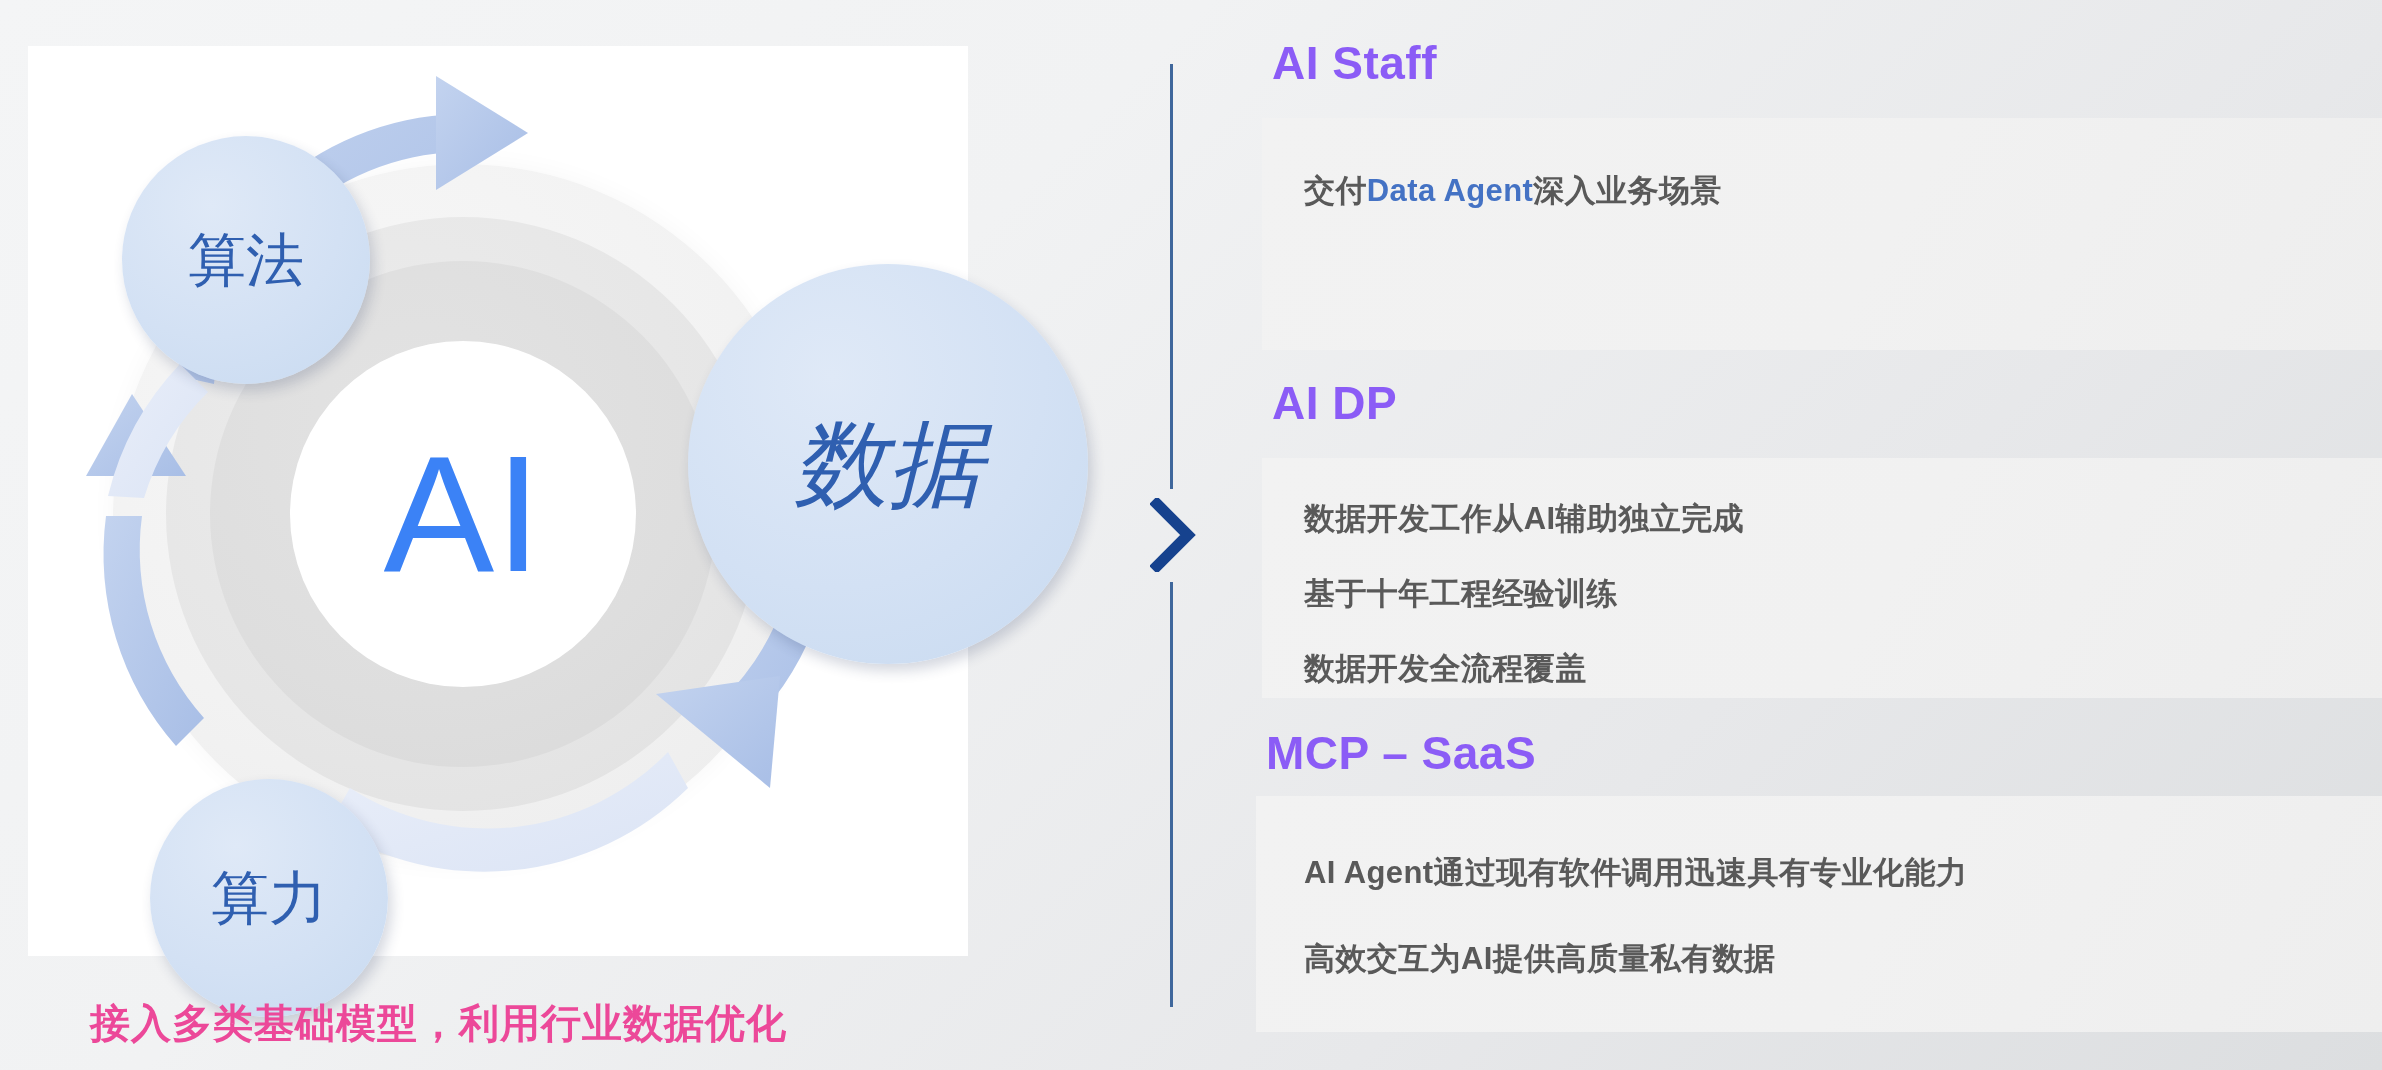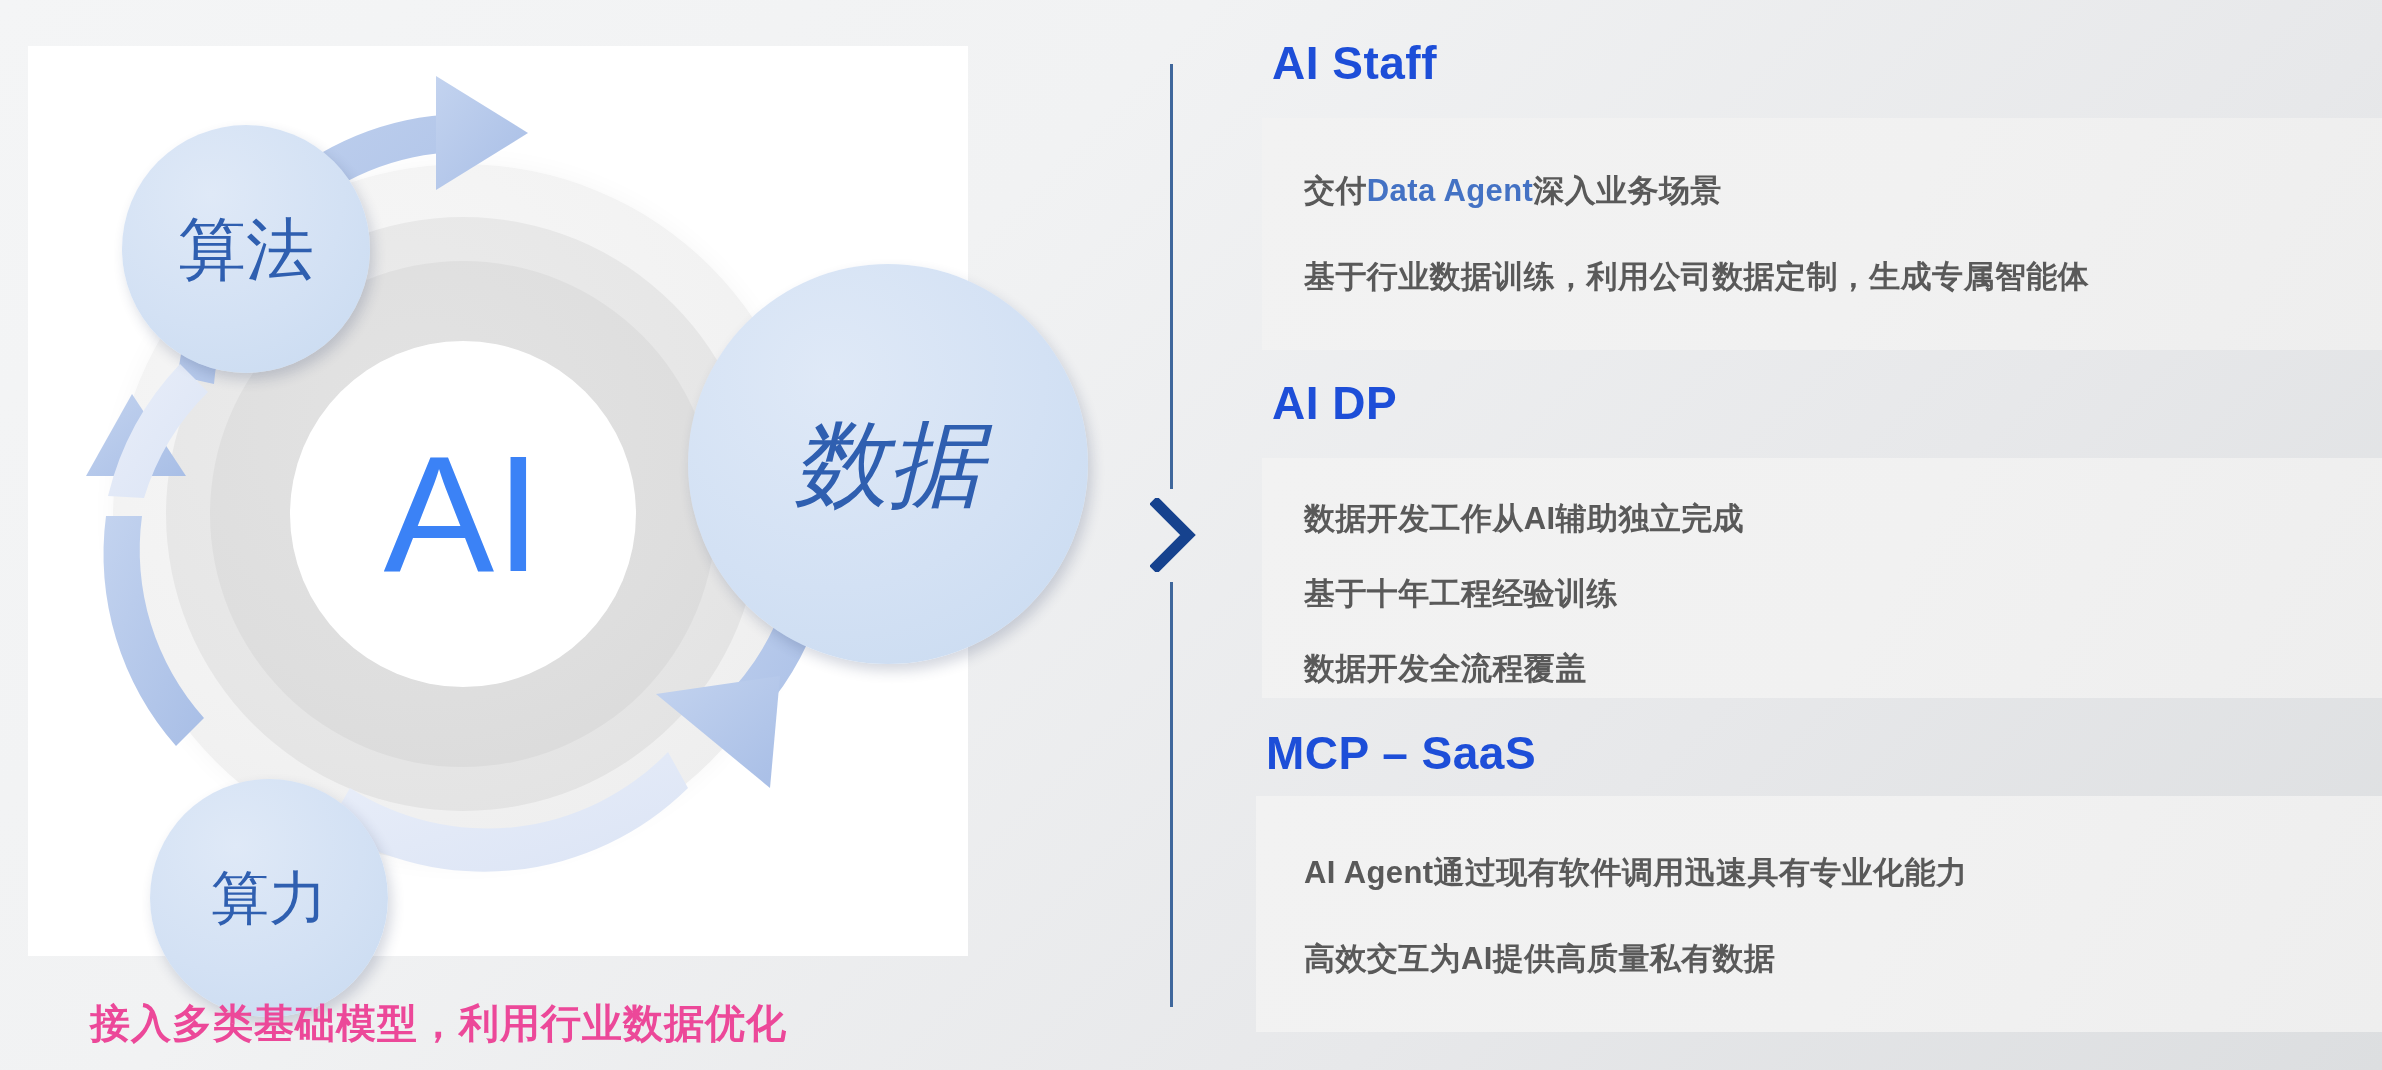--- a/index.html
+++ b/index.html
@@ -83,23 +83,23 @@
     background: radial-gradient(circle at 36% 28%, #dfe9f7 0%, #d3e1f4 55%, #c8daf0 100%);
     box-shadow: 4px 7px 13px rgba(30,50,90,0.19);
     display: flex;
     align-items: center;
     justify-content: center;
     color: #2f5fb0;
     font-family: "Liberation Sans", sans-serif;
     line-height: 1;
   }
   #bubble-algorithm {
-    left: 94px; top: 79px;
+    left: 94px; top: 90px;
     width: 248px; height: 248px;
-    font-size: 68px;
+    font-size: 58px;
   }
   #bubble-data {
     left: 660px; top: 218px;
     width: 400px; height: 400px;
     font-size: 95px;
     font-style: italic;
   }
   #bubble-compute {
     left: 122px; top: 733px;
     width: 238px; height: 238px;
@@ -144,21 +144,21 @@
   }
   .section {
     position: absolute;
     left: 0;
     width: 1152px;
   }
   .section-title {
     position: absolute;
     font-size: 46px;
     font-weight: bold;
-    color: #1d4ed8;
+    color: #8b5cf6;
     letter-spacing: 0.5px;
     white-space: nowrap;
   }
   .section-card {
     position: absolute;
     background: linear-gradient(120deg, #f2f2f2 0%, #f1f1f1 55%, #eeeeee 100%);
   }
   .bullets {
     position: absolute;
     left: 0; top: 0;
@@ -291,23 +291,20 @@
 
 <div id="right-pane">
 
   <div class="section" id="section-ai-staff">
     <div class="section-card" id="card-ai-staff"></div>
     <div class="section-title" id="title-ai-staff">AI Staff</div>
     <div class="bullets" id="bullets-ai-staff" style="left:74px; top:170px; width:auto;">
       <div class="bullet">
         <span>交付</span><span class="accent">Data Agent</span><span>深入业务场景</span>
       </div>
-      <div class="bullet">
-        <span>基于行业数据训练，利用公司数据定制，生成专属智能体</span>
-      </div>
     </div>
   </div>
 
   <div class="section" id="section-mcp-saas">
     <div class="section-card" id="card-mcp-saas"></div>
     <div class="section-title" id="title-mcp-saas">MCP – SaaS</div>
     <div class="bullets" id="bullets-mcp-saas" style="left:74px; top:140px; width:auto;">
       <div class="bullet">
         <span>AI Agent通过现有软件调用迅速具有专业化能力</span>
       </div>

